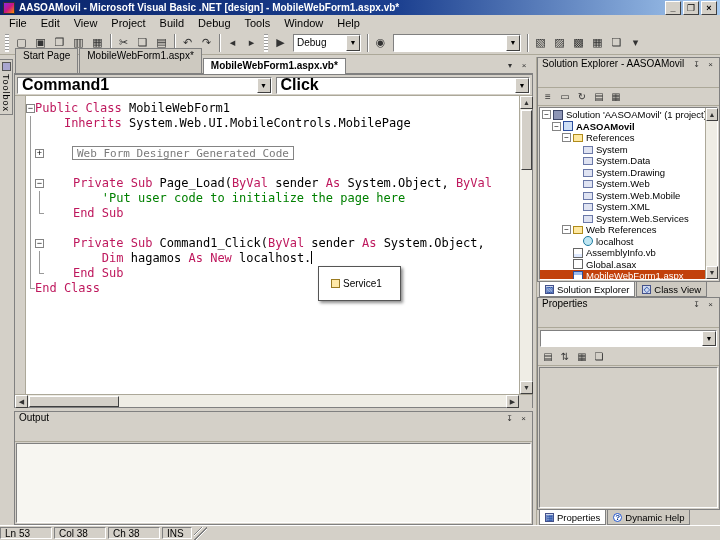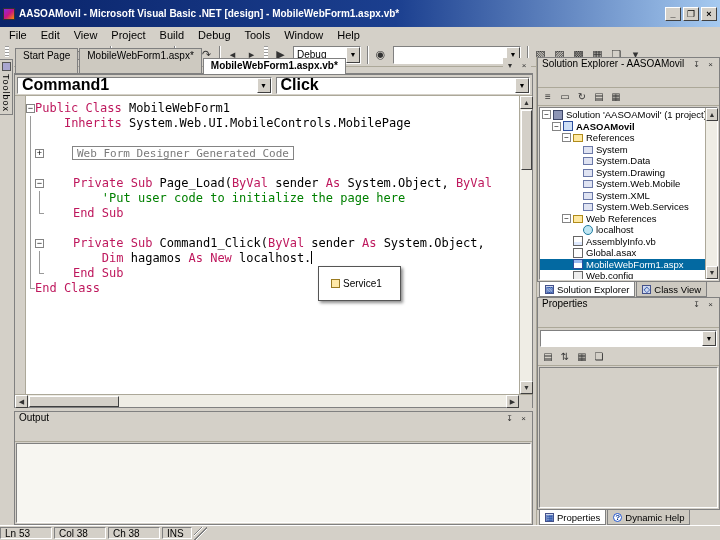--- a/index.html
+++ b/index.html
@@ -1,21 +1,21 @@
 <!DOCTYPE html>
 <html><head>
 <meta charset="utf-8">
 <style>
   *{margin:0;padding:0;box-sizing:border-box;}
   html,body{width:720px;height:540px;overflow:hidden;}
   body{font-family:"Liberation Sans","DejaVu Sans",sans-serif;font-size:11px;color:#000;}
   .vs{position:relative;width:720px;height:540px;background:#d4d0c8;overflow:hidden;}
 
   
-  .titlebar{height:27px;background:linear-gradient(90deg,#0a246a 0%,#1b3f8f 55%,#a6caf0 100%);
+  .titlebar{height:15px;background:linear-gradient(90deg,#0a246a 0%,#1b3f8f 55%,#a6caf0 100%);
     display:flex;align-items:center;padding:0 3px;color:#fff;font-weight:bold;font-size:10px;}
   .app-icon{width:12px;height:12px;margin-right:4px;background:linear-gradient(135deg,#8a2be2 0%,#c71585 50%,#ff8c00 100%);border:1px solid #333;flex:none;}
   .title-text{flex:1;white-space:nowrap;overflow:hidden;}
   .win-btn{width:16px;height:14px;margin-left:2px;background:#d4d0c8;border:1px solid;border-color:#fff #404040 #404040 #fff;
     color:#000;font-size:9px;line-height:12px;text-align:center;font-weight:bold;flex:none;cursor:default;}
 
   
   .menubar{height:16px;display:flex;align-items:center;padding-left:2px;background:#d4d0c8;}
   .menu-item{padding:1px 7px;white-space:nowrap;}
 
@@ -103,21 +103,21 @@
   .icon-project{background:#cfe0f7;border:1px solid #2d4f9e;}
   .icon-folder{background:#ffe9a2;border:1px solid #b08b1a;height:8px;margin-top:1px;}
   .icon-reference{background:#dfe3f2;border:1px solid #6a78a8;height:8px;margin-top:1px;}
   .icon-web{background:#bfe6f2;border:1px solid #1f7ba0;border-radius:50%;}
   .icon-vbfile{background:linear-gradient(#fff 60%,#dfeaff 60%);border:1px solid #666;}
   .icon-file{background:#fff;border:1px solid #666;}
   .icon-form{background:linear-gradient(#9cbcf0 0 3px,#fff 3px);border:1px solid #2d4f9e;}
   .icon-config{background:#eee;border:1px solid #666;}
   .tree-label{overflow:hidden;}
   .tree-label.bold{font-weight:bold;}
-  .tree-row.selected{background:#0369a1;text-align:center;}
+  .tree-row.selected{background:#c2410c;text-align:center;}
   .tree-row.selected .tree-label{color:#fff;}
   .tree-vscroll{width:12px;flex:none;background:#efede5;display:flex;flex-direction:column;border-left:1px solid #aca899;}
 
   .panel-tabs{height:15px;flex:none;display:flex;align-items:stretch;padding-left:2px;gap:1px;background:#d4d0c8;}
   .ptab{display:flex;align-items:center;gap:3px;padding:0 5px;font-size:9.5px;border:1px solid #808080;border-top:none;background:#cdc9c0;white-space:nowrap;cursor:default;}
   .ptab.active{background:#fff;}
   .ptab-icon{width:9px;height:9px;flex:none;background:#cfd8ee;border:1px solid #44518a;font-size:8px;line-height:8px;text-align:center;color:#003399;font-weight:bold;}
   .ptab-icon.q{background:#fff;border:1px solid #2255cc;border-radius:50%;}
 
   .props-panel{flex:1;display:flex;flex-direction:column;border:1px solid #808080;min-height:0;}
@@ -325,20 +325,25 @@
                 <span class="tree-label">System.Data</span>
               </div>
               <div class="tree-row" style="padding-left:32px;">
                 <span class="expander-sp"></span>
                 <span class="ticon16 icon-reference"></span>
                 <span class="tree-label">System.Drawing</span>
               </div>
               <div class="tree-row" style="padding-left:32px;">
                 <span class="expander-sp"></span>
                 <span class="ticon16 icon-reference"></span>
+                <span class="tree-label">System.Web</span>
+              </div>
+              <div class="tree-row" style="padding-left:32px;">
+                <span class="expander-sp"></span>
+                <span class="ticon16 icon-reference"></span>
                 <span class="tree-label">System.Web.Mobile</span>
               </div>
               <div class="tree-row" style="padding-left:32px;">
                 <span class="expander-sp"></span>
                 <span class="ticon16 icon-reference"></span>
                 <span class="tree-label">System.XML</span>
               </div>
               <div class="tree-row" style="padding-left:32px;">
                 <span class="expander-sp"></span>
                 <span class="ticon16 icon-reference"></span>

